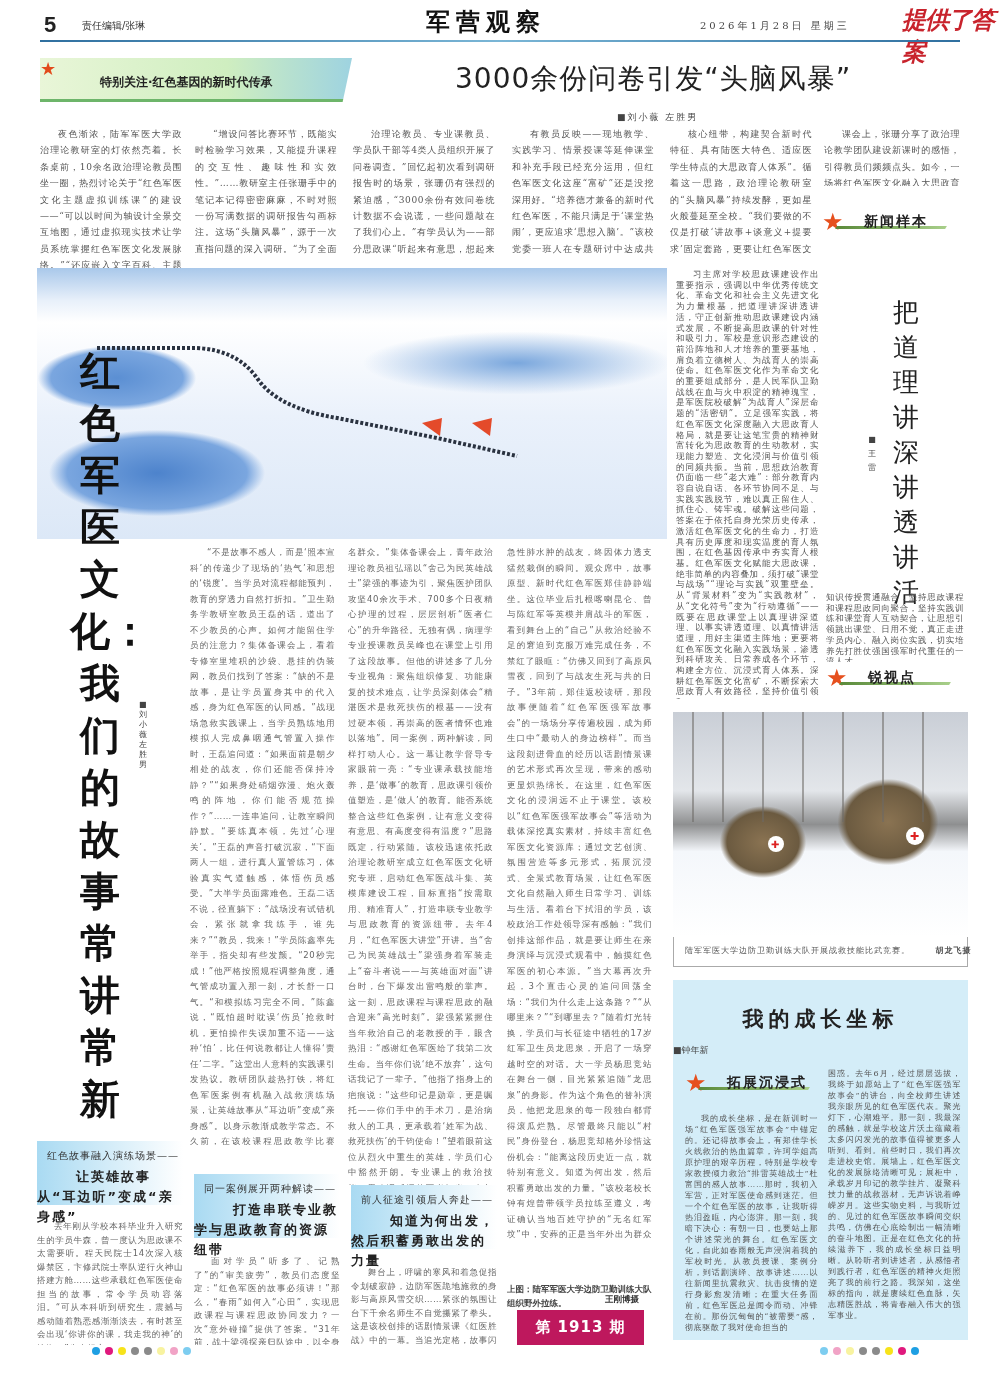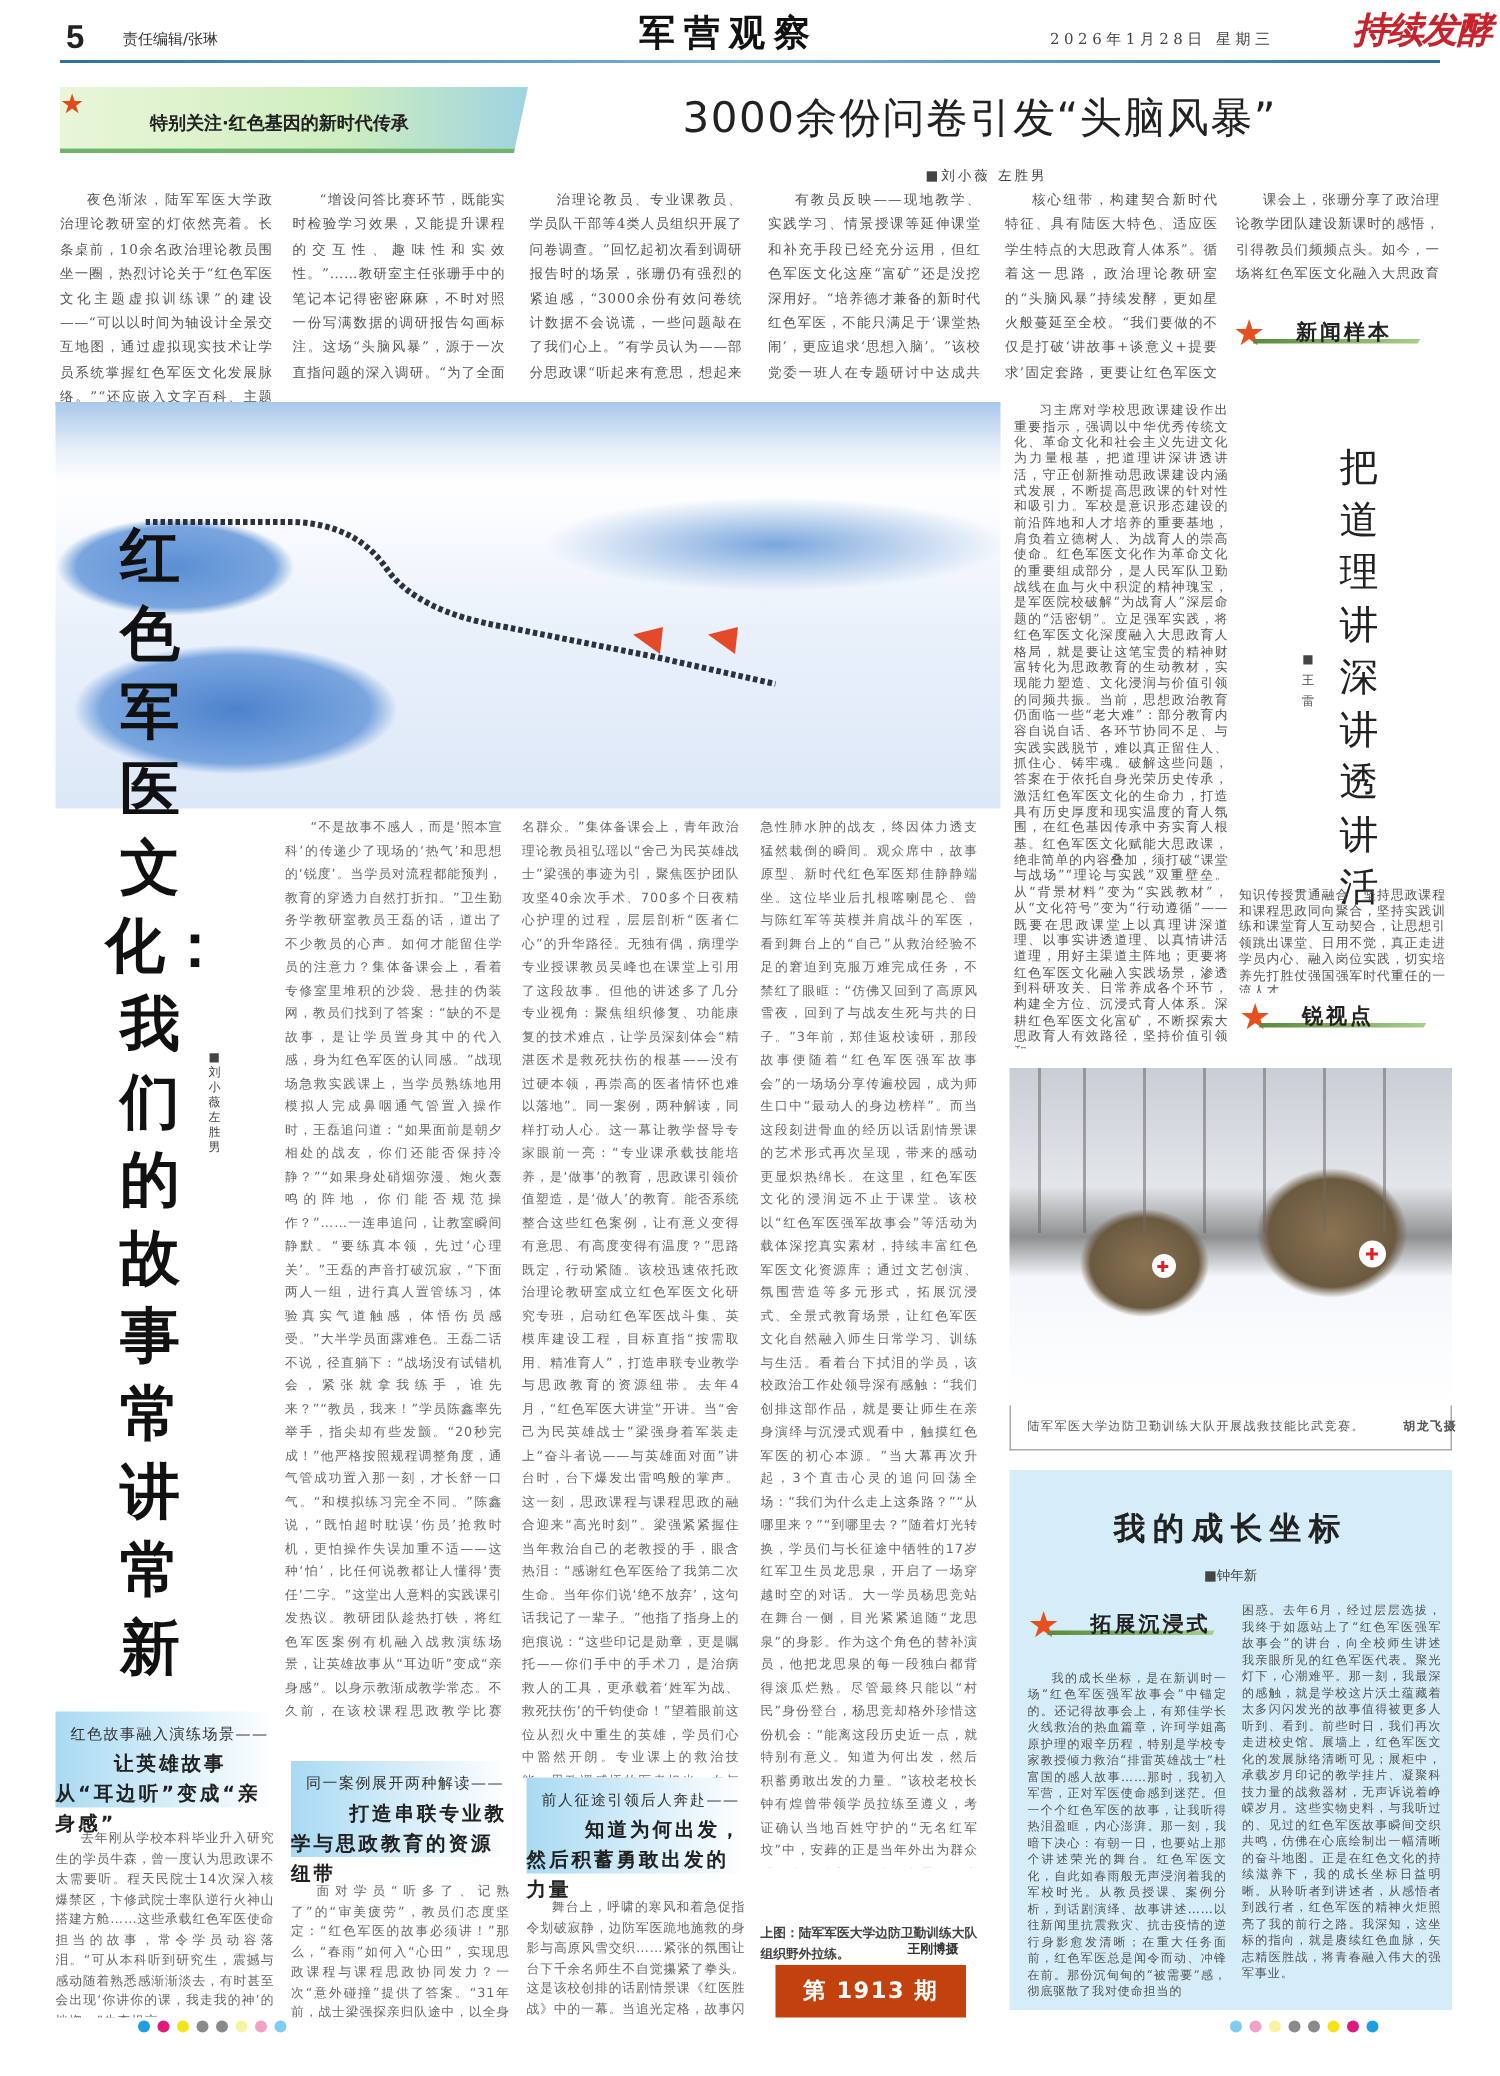--- a/index.html
+++ b/index.html
@@ -57,35 +57,35 @@
   .col-badge .lbl { position:absolute; left:42px; top:1px; font-family:"DejaVu Sans", sans-serif; font-weight:bold; font-size:14px; color:#222; letter-spacing:2px; }
 
   
   .subhead { background:linear-gradient(90deg,#a9daf2,#ffffff); }
   .subhead .kicker { position:absolute; left:10px; top:8px; font-size:10px; color:#333; letter-spacing:1px; }
   .subhead .title { position:absolute; left:0; top:26px; width:100%; font-family:"DejaVu Sans", sans-serif; font-weight:bold; font-size:13px; line-height:20px; color:#222; text-indent:3em; letter-spacing:2px; }
 
   
   .growth-box { left:673px; top:980px; width:295px; height:360px; background:#d4edf8; }
   .growth-title { left:673px; top:1005px; width:295px; text-align:center; font-family:"DejaVu Sans", sans-serif; font-weight:bold; font-size:21px; letter-spacing:5px; color:#222; }
-  .growth-byline { left:673px; top:1044px; width:295px; text-align:center; font-size:9px; color:#444; }
-
-  .issue-box { left:517px; top:1310px; width:127px; height:35px; background:#c2410c; color:#fff; font-family:"DejaVu Sans", sans-serif; font-weight:bold; font-size:15px; text-align:center; line-height:35px; letter-spacing:1px; }
+  .growth-byline { left:673px; top:1044px; width:295px; text-align:left; font-size:9px; color:#444; }
+
+  .issue-box { left:517px; top:1310px; width:127px; height:35px; background:#be185d; color:#fff; font-family:"DejaVu Sans", sans-serif; font-weight:bold; font-size:15px; text-align:center; line-height:35px; letter-spacing:1px; }
 
   .dots { display:flex; gap:5px; }
   .dots span { display:block; width:8px; height:8px; border-radius:50%; }
 </style>
 </head>
 <body>
 
 <div class="abs page-num">5</div>
 <div class="abs editor">责任编辑/张琳</div>
 <div class="abs section-title">军营观察</div>
 <div class="abs date">2026年1月28日  星期三</div>
-<div class="abs masthead">持续发酵</div>
+<div class="abs masthead">提供了答案</div>
 <div class="abs header-rule"></div>
 
 <div class="abs banner"></div>
 <div class="abs banner-star">★</div>
 <div class="abs banner-text">特别关注·红色基因的新时代传承</div>
 
 <div class="abs main-headline">3000余份问卷引发“头脑风暴”</div>
 <div class="abs byline-top">■刘小薇  左胜男</div>
 
 <div class="abs body-text" style="left:40px;top:126px;width:142px;">

